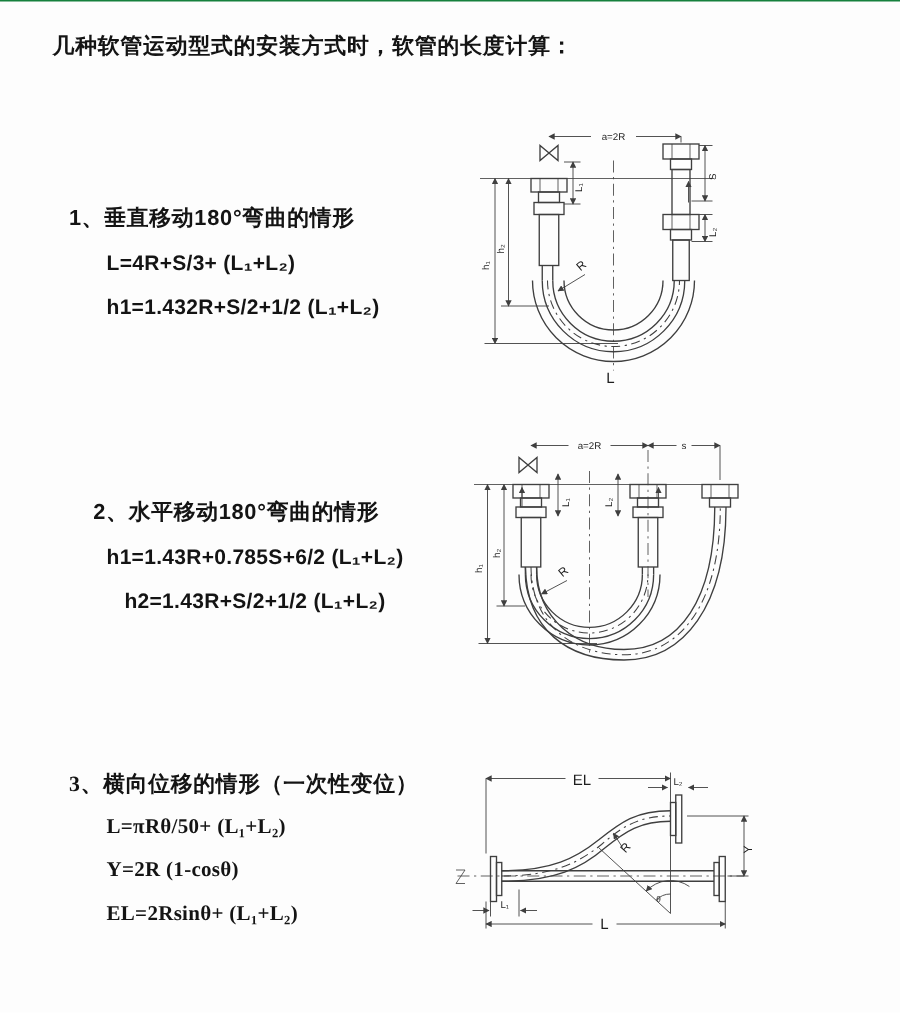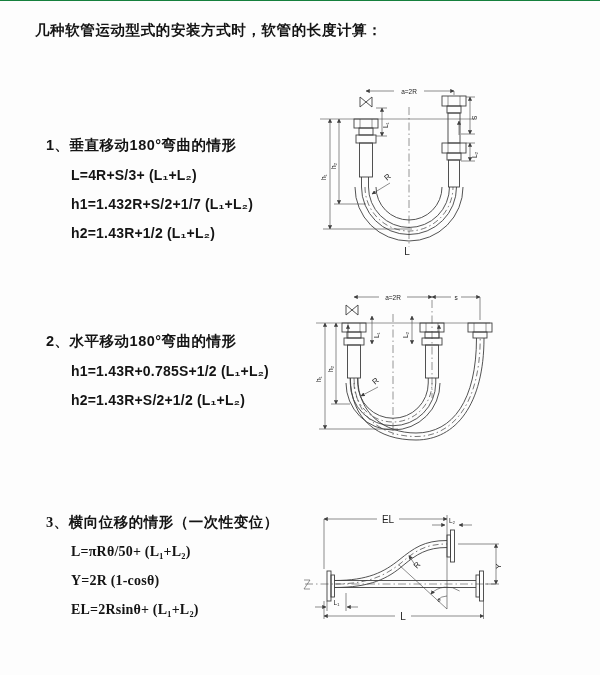--- a/index.html
+++ b/index.html
@@ -27,27 +27,26 @@
 </head>
 <body>
 
 <div class="page">
 
   <div class="doc-title">几种软管运动型式的安装方式时，软管的长度计算：</div>
 
   <section class="sec" style="top:103px;">
     <div class="sec-heading">1、垂直移动180°弯曲的情形</div>
     <div class="formula">L=4R+S/3+ (L₁+L₂)</div>
-    <div class="formula">h1=1.432R+S/2+1/7 (L₁+L₂)</div>
-    <div class="formula">h2=1.43R+1/2 (L₁+L₂)</div>
+    <div class="formula">h1=1.432R+S/2+1/2 (L₁+L₂)</div>
   </section>
 
-  <section class="sec" style="top:299px;">
+  <section class="sec" style="top:299px;text-align:center;">
     <div class="sec-heading">2、水平移动180°弯曲的情形</div>
-    <div class="formula">h1=1.43R+0.785S+1/2 (L₁+L₂)</div>
+    <div class="formula">h1=1.43R+0.785S+6/2 (L₁+L₂)</div>
     <div class="formula">h2=1.43R+S/2+1/2 (L₁+L₂)</div>
   </section>
 
   <section class="sec" style="top:480px;font-family:Liberation Serif, serif;">
     <div class="sec-heading">3、横向位移的情形（一次性变位）</div>
     <div class="formula">L=πRθ/50+ (L₁+L₂)</div>
     <div class="formula">Y=2R (1-cosθ)</div>
     <div class="formula">EL=2Rsinθ+ (L₁+L₂)</div>
   </section>
 

